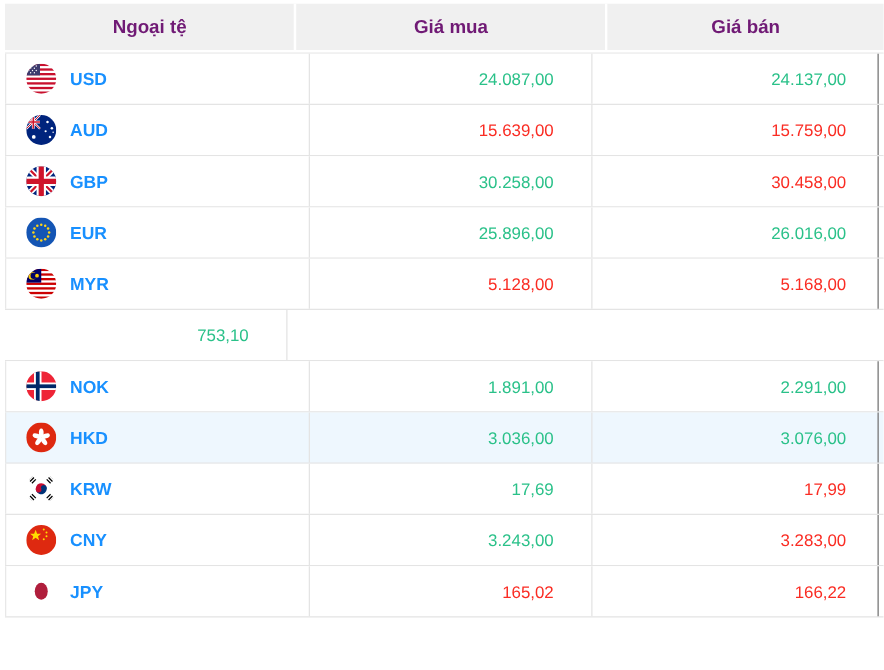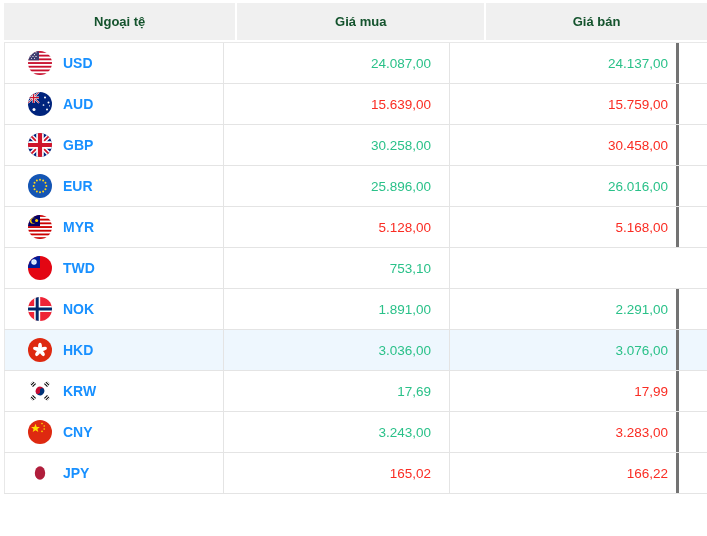--- a/index.html
+++ b/index.html
@@ -5,35 +5,35 @@
   html,body{margin:0;padding:0}
   body{
     width:707px;height:536px;position:relative;overflow:hidden;
     background:#fff;font-family:"Liberation Sans",sans-serif;
   }
   .fx-table{position:absolute;left:4px;top:3px;width:703px}
   .thead{display:flex;height:37px;margin-bottom:2px}
   .th{
     background:var(--header-bg,#f0f0f0);
     display:flex;align-items:center;justify-content:center;
-    font-weight:bold;font-size:13px;color:#14532d;box-sizing:border-box;
+    font-weight:bold;font-size:15px;color:#701a75;box-sizing:border-box;
   }
   .th-1{width:244px;border-right:2px solid #fff}
   .th-2{width:260px;border-right:2px solid #fff}
   .th-3{width:231px}
   .tbody{border-top:1px solid #e8e8e8}
   .row{
     display:flex;height:41px;box-sizing:border-box;
     border-bottom:1px solid #e4e4e4;background:#fff;cursor:pointer;
   }
   .row.hl{background:var(--hl-bg,#eef7fe)}
   .cell{box-sizing:border-box;display:flex;align-items:center;overflow:hidden}
-  .c1{width:220px;padding-left:23px;border-left:1px solid #e8e8e8;border-right:1px solid #e4e4e4;gap:11px}
-  .c2{width:226px;border-right:1px solid #e4e4e4;justify-content:flex-end;padding-right:18px}
-  .c3{width:229px;justify-content:flex-end;padding-right:8px;border-right:3px solid #737373}
+  .c1{width:244px;padding-left:16px;border-left:1px solid #e8e8e8;border-right:1px solid #e4e4e4;gap:11px}
+  .c2{width:226px;border-right:1px solid #e4e4e4;justify-content:flex-end;padding-right:30px}
+  .c3{width:229px;justify-content:flex-end;padding-right:25px;border-right:1px solid #737373}
   .code{color:var(--accent,#1890ff);font-weight:bold;font-size:14px}
   .val{font-size:13.5px}
   .up{color:var(--up,#2ac189)}
   .down{color:var(--down,#fa2c23)}
   .flag{width:24px;height:24px;display:inline-flex;flex:0 0 24px}
   .flag svg{display:block}
 </style>
 </head>
 <body>
 
@@ -206,38 +206,20 @@
                 <circle cx="8.6" cy="5.5" r="1.5" fill="#ffcc00"></circle>
               </g>
             </svg>
           </span>
           <span class="code">MYR</span>
         </div>
         <div class="cell c2 val down">5.128,00</div>
         <div class="cell c3 val down">5.168,00</div>
       </div>
       <div class="row">
-        <div class="cell c1">
-          <span class="flag">
-            <svg width="24" height="24" viewBox="0 0 24 24">
-              <defs>
-                <clipPath id="cptw">
-                  <circle cx="12" cy="12" r="12"></circle>
-                </clipPath>
-              </defs>
-              <g clip-path="url(#cptw)">
-                <rect width="24" height="24" fill="#e30613"></rect>
-                <rect width="12" height="12" fill="#001b9a"></rect>
-                <circle cx="6" cy="6" r="2.7" fill="#fff"></circle>
-                <circle cx="6" cy="6" r="2" fill="#cfe4ff"></circle>
-              </g>
-            </svg>
-          </span>
-          <span class="code">TWD</span>
-        </div>
         <div class="cell c2 val up">753,10</div>
       </div>
       <div class="row">
         <div class="cell c1">
           <span class="flag">
             <svg width="24" height="24" viewBox="0 0 24 24">
               <defs>
                 <clipPath id="cpno">
                   <circle cx="12" cy="12" r="12"></circle>
                 </clipPath>

